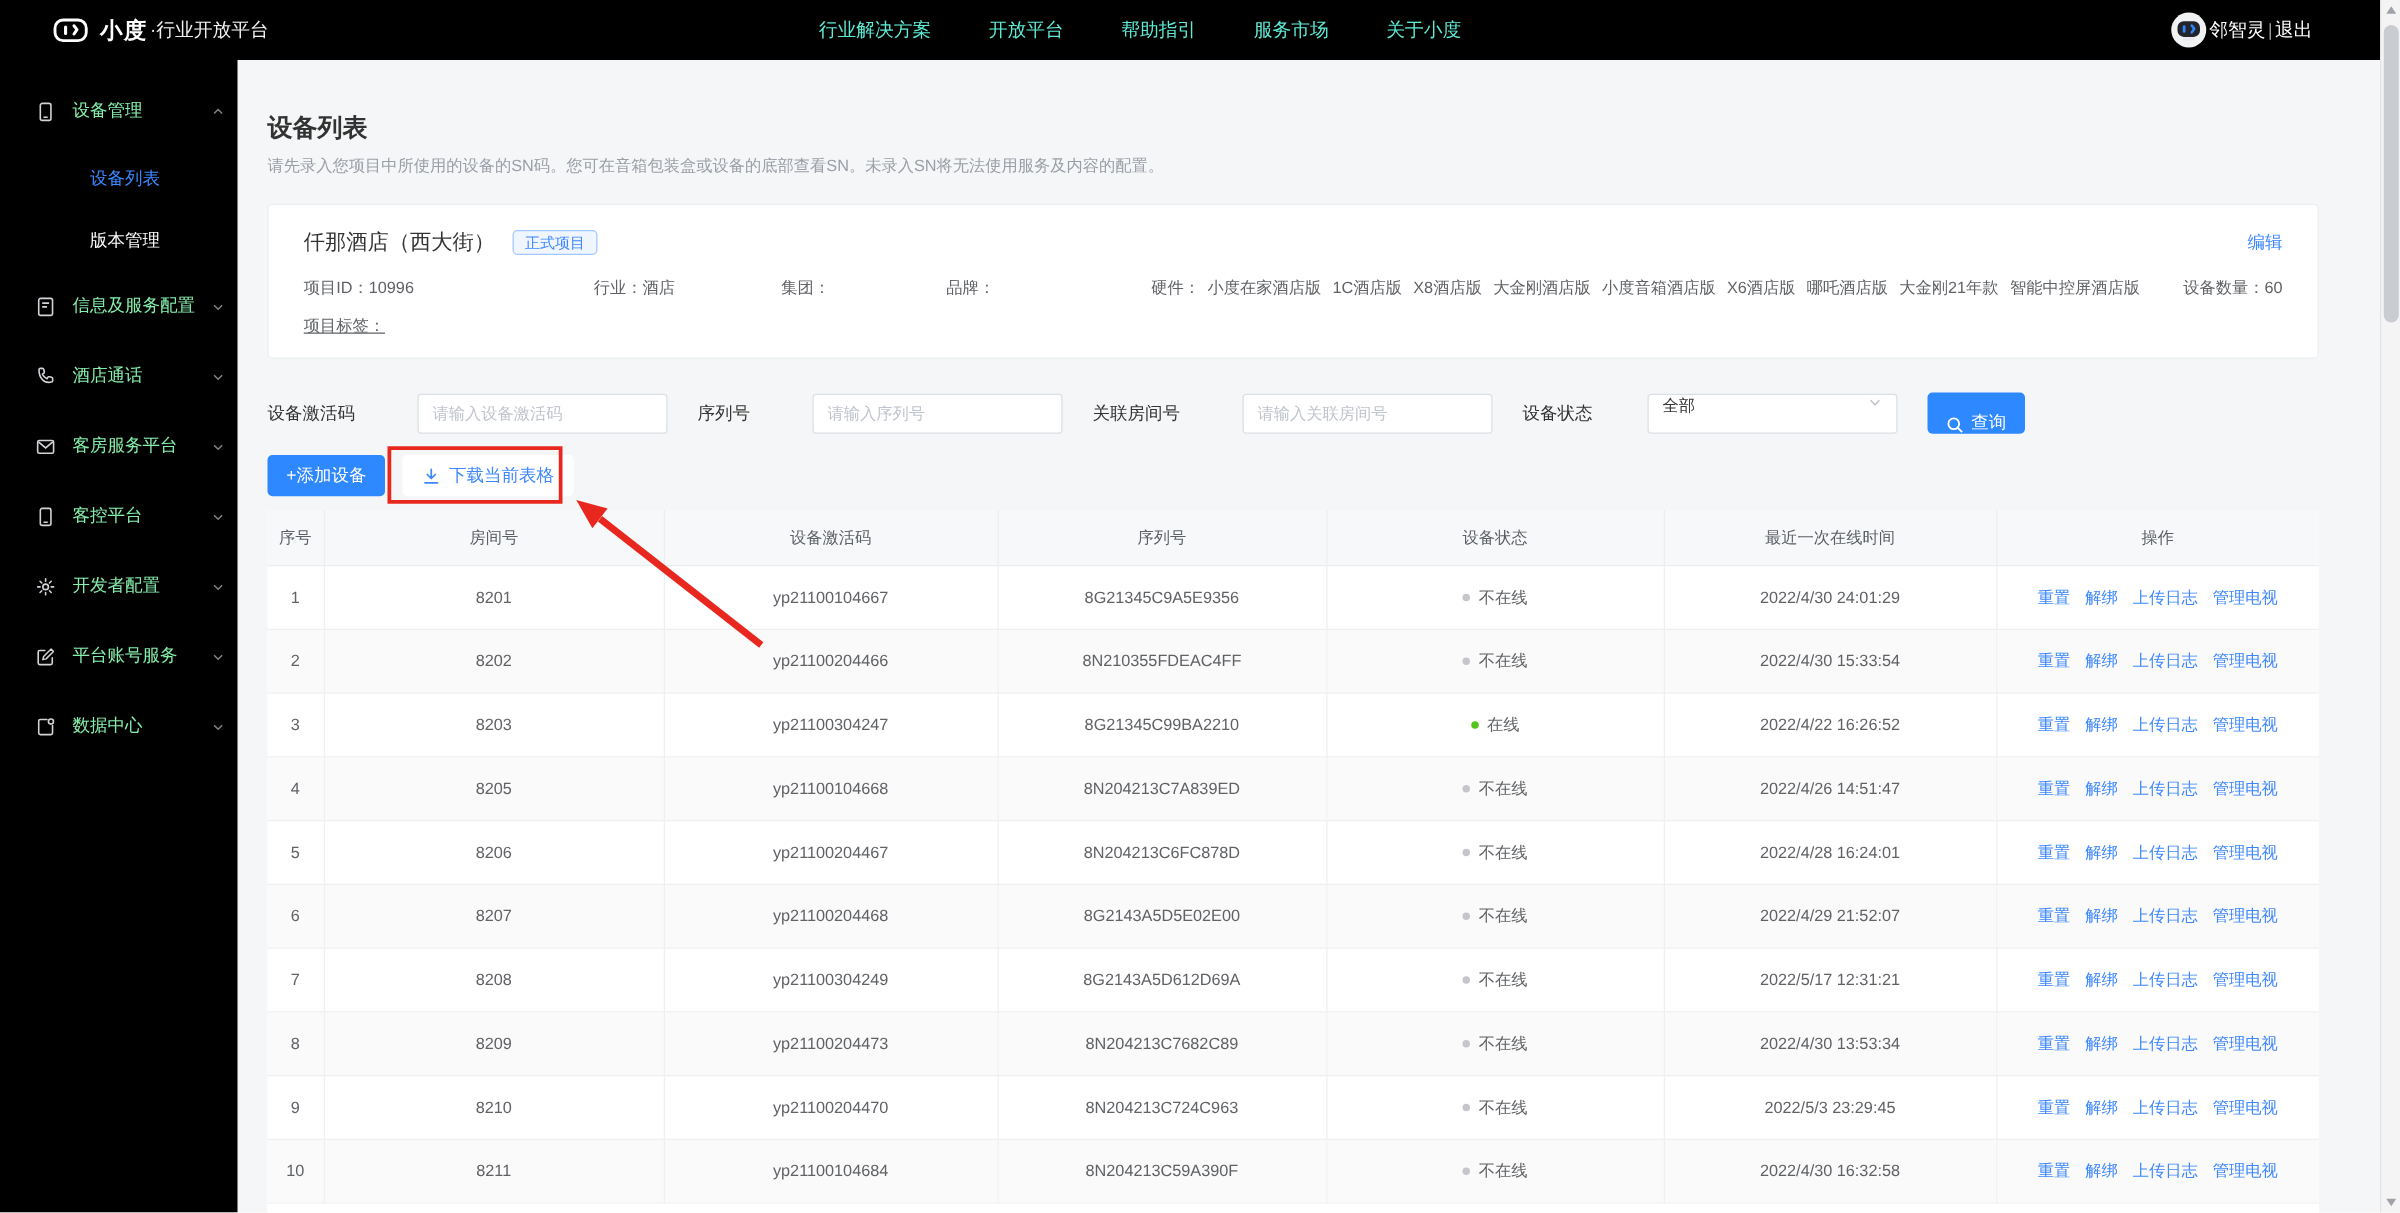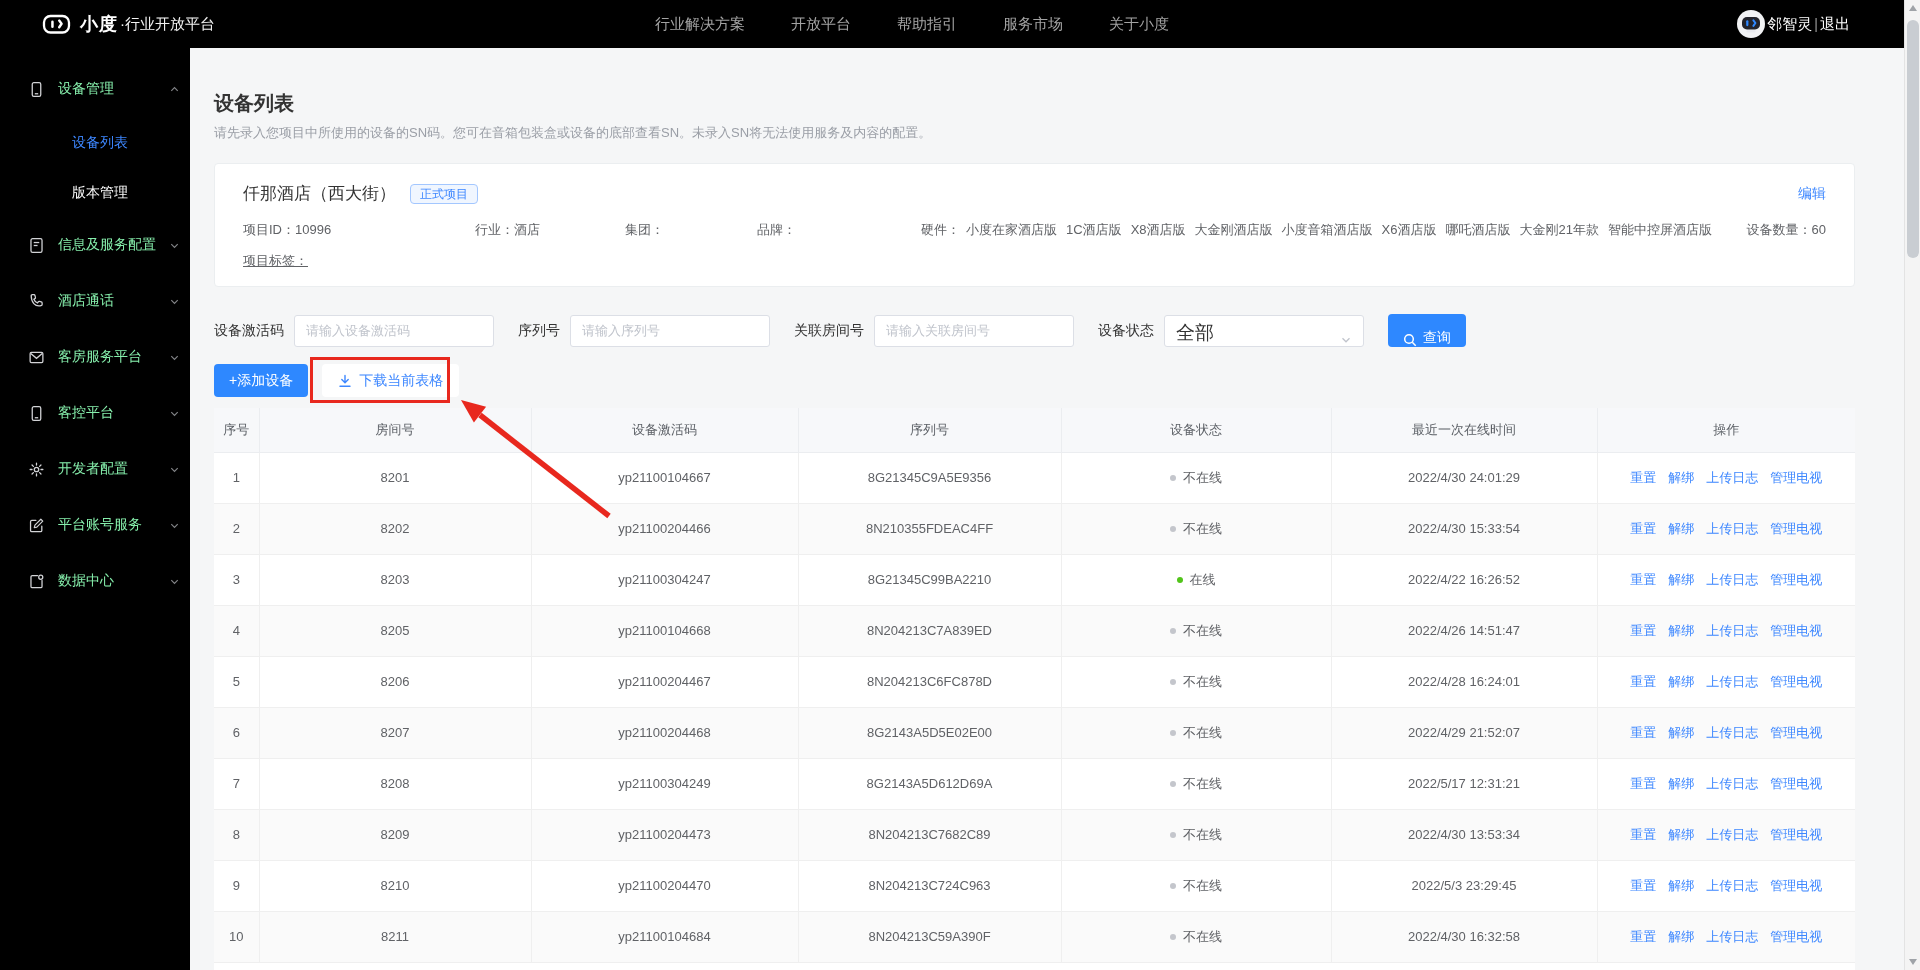--- a/index.html
+++ b/index.html
@@ -9,21 +9,21 @@
   .app { width:1920px; height:970px; display:flex; }
   .app-left { width:1904px; display:flex; flex-direction:column; }
 
   
   .navbar { height:48px; background:#000; display:flex; align-items:center; flex:none; position:relative; color:#fff; }
   .logo { display:flex; align-items:center; margin-left:42px; }
   .logo svg { display:block; }
   .logo-main { font-size:18px; font-weight:bold; margin-left:9px; letter-spacing:1px; }
   .logo-sub { font-size:15px; margin-left:2px; color:#f2f2f2; }
   .nav-menu { position:absolute; left:655px; display:flex; gap:46px; }
-  .nav-link { color:#a3a3a3; font-size:15px; cursor:pointer; text-decoration:none; white-space:nowrap; }
+  .nav-link { color:#5eead4; font-size:15px; cursor:pointer; text-decoration:none; white-space:nowrap; }
   .nav-user { margin-left:auto; margin-right:54px; display:flex; align-items:center; gap:2px; }
   .avatar { width:28px; height:28px; border-radius:50%; background:#f1f2f4; display:flex; align-items:center; justify-content:center; overflow:hidden; }
   .nav-user .username { font-size:15px; }
   .nav-sep { color:#9a9a9a; font-size:14px; }
   .nav-user .logout { font-size:15px; cursor:pointer; }
 
   
   .body { flex:1; display:flex; min-height:0; }
 
   
@@ -54,23 +54,23 @@
   .fld-group { width:132px; }
   .fld-brand { width:164px; }
   .fld-hardware { flex:1; display:flex; min-width:0; }
   .hardware-list { display:flex; flex-wrap:nowrap; gap:9px; margin-left:6px; overflow:hidden; }
   .hardware-list span { white-space:nowrap; }
   .fld-count { margin-left:auto; padding-left:20px; white-space:nowrap; }
 
   
   .filters { margin-top:27px; display:flex; align-items:center; }
   .f-label { font-size:14px; color:#333; margin-right:10px; white-space:nowrap; }
-  .f-input { width:200px; height:32px; border:1px solid #dcdfe6; border-radius:3px; background:#fff; font-size:13px; color:#333; padding:0 11px; outline:none; margin-right:24px; font-family:inherit; }
+  .f-input { width:200px; height:32px; border:1px solid #dcdfe6; border-radius:3px; background:#fff; font-size:13px; color:#333; padding:0 11px; outline:none; margin-right:24px; font-family:inherit;margin-left:40px; }
   .f-input::placeholder { color:#c0c4cc; }
-  .f-select { width:200px; height:32px; border:1px solid #dcdfe6; border-radius:3px; background:#fff; font-size:19px; color:#333; padding:0 11px; display:flex; align-items:flex-end; margin-right:24px; cursor:pointer; }
+  .f-select { width:200px; height:32px; border:1px solid #dcdfe6; border-radius:3px; background:#fff; font-size:13px; color:#333; padding:0 11px; display:flex; align-items:flex-start; margin-right:24px; cursor:pointer;margin-left:34px; }
   .f-select .chev { margin-left:auto; display:flex; }
   .btn-search { height:33px; padding:0 15px; background:#2e88ff; border:none; border-radius:4px; color:#fff; font-size:14px; display:flex; align-items:flex-end; gap:6px; cursor:pointer; font-family:inherit; }
 
   
   .toolbar { margin-top:17px; position:relative; display:flex; align-items:center; z-index:6; height:33px; }
   .btn-add { height:33px; padding:0 15px; background:#2e88ff; border:none; border-radius:4px; color:#fff; font-size:14px; cursor:pointer; font-family:inherit; }
   .btn-download { height:33px; margin-left:14px; padding:0 16px; background:#fff; border:none; border-radius:4px; color:#3d87ff; font-size:14px; display:flex; align-items:center; gap:7px; cursor:pointer; font-family:inherit; }
   .annotation-rect { position:absolute; left:96px; top:-7px; width:140px; height:46px; border:3px solid #e8281e; pointer-events:none; }
   .annotation-arrow { position:absolute; left:235px; top:30px; width:180px; height:140px; overflow:visible; pointer-events:none; }
 

